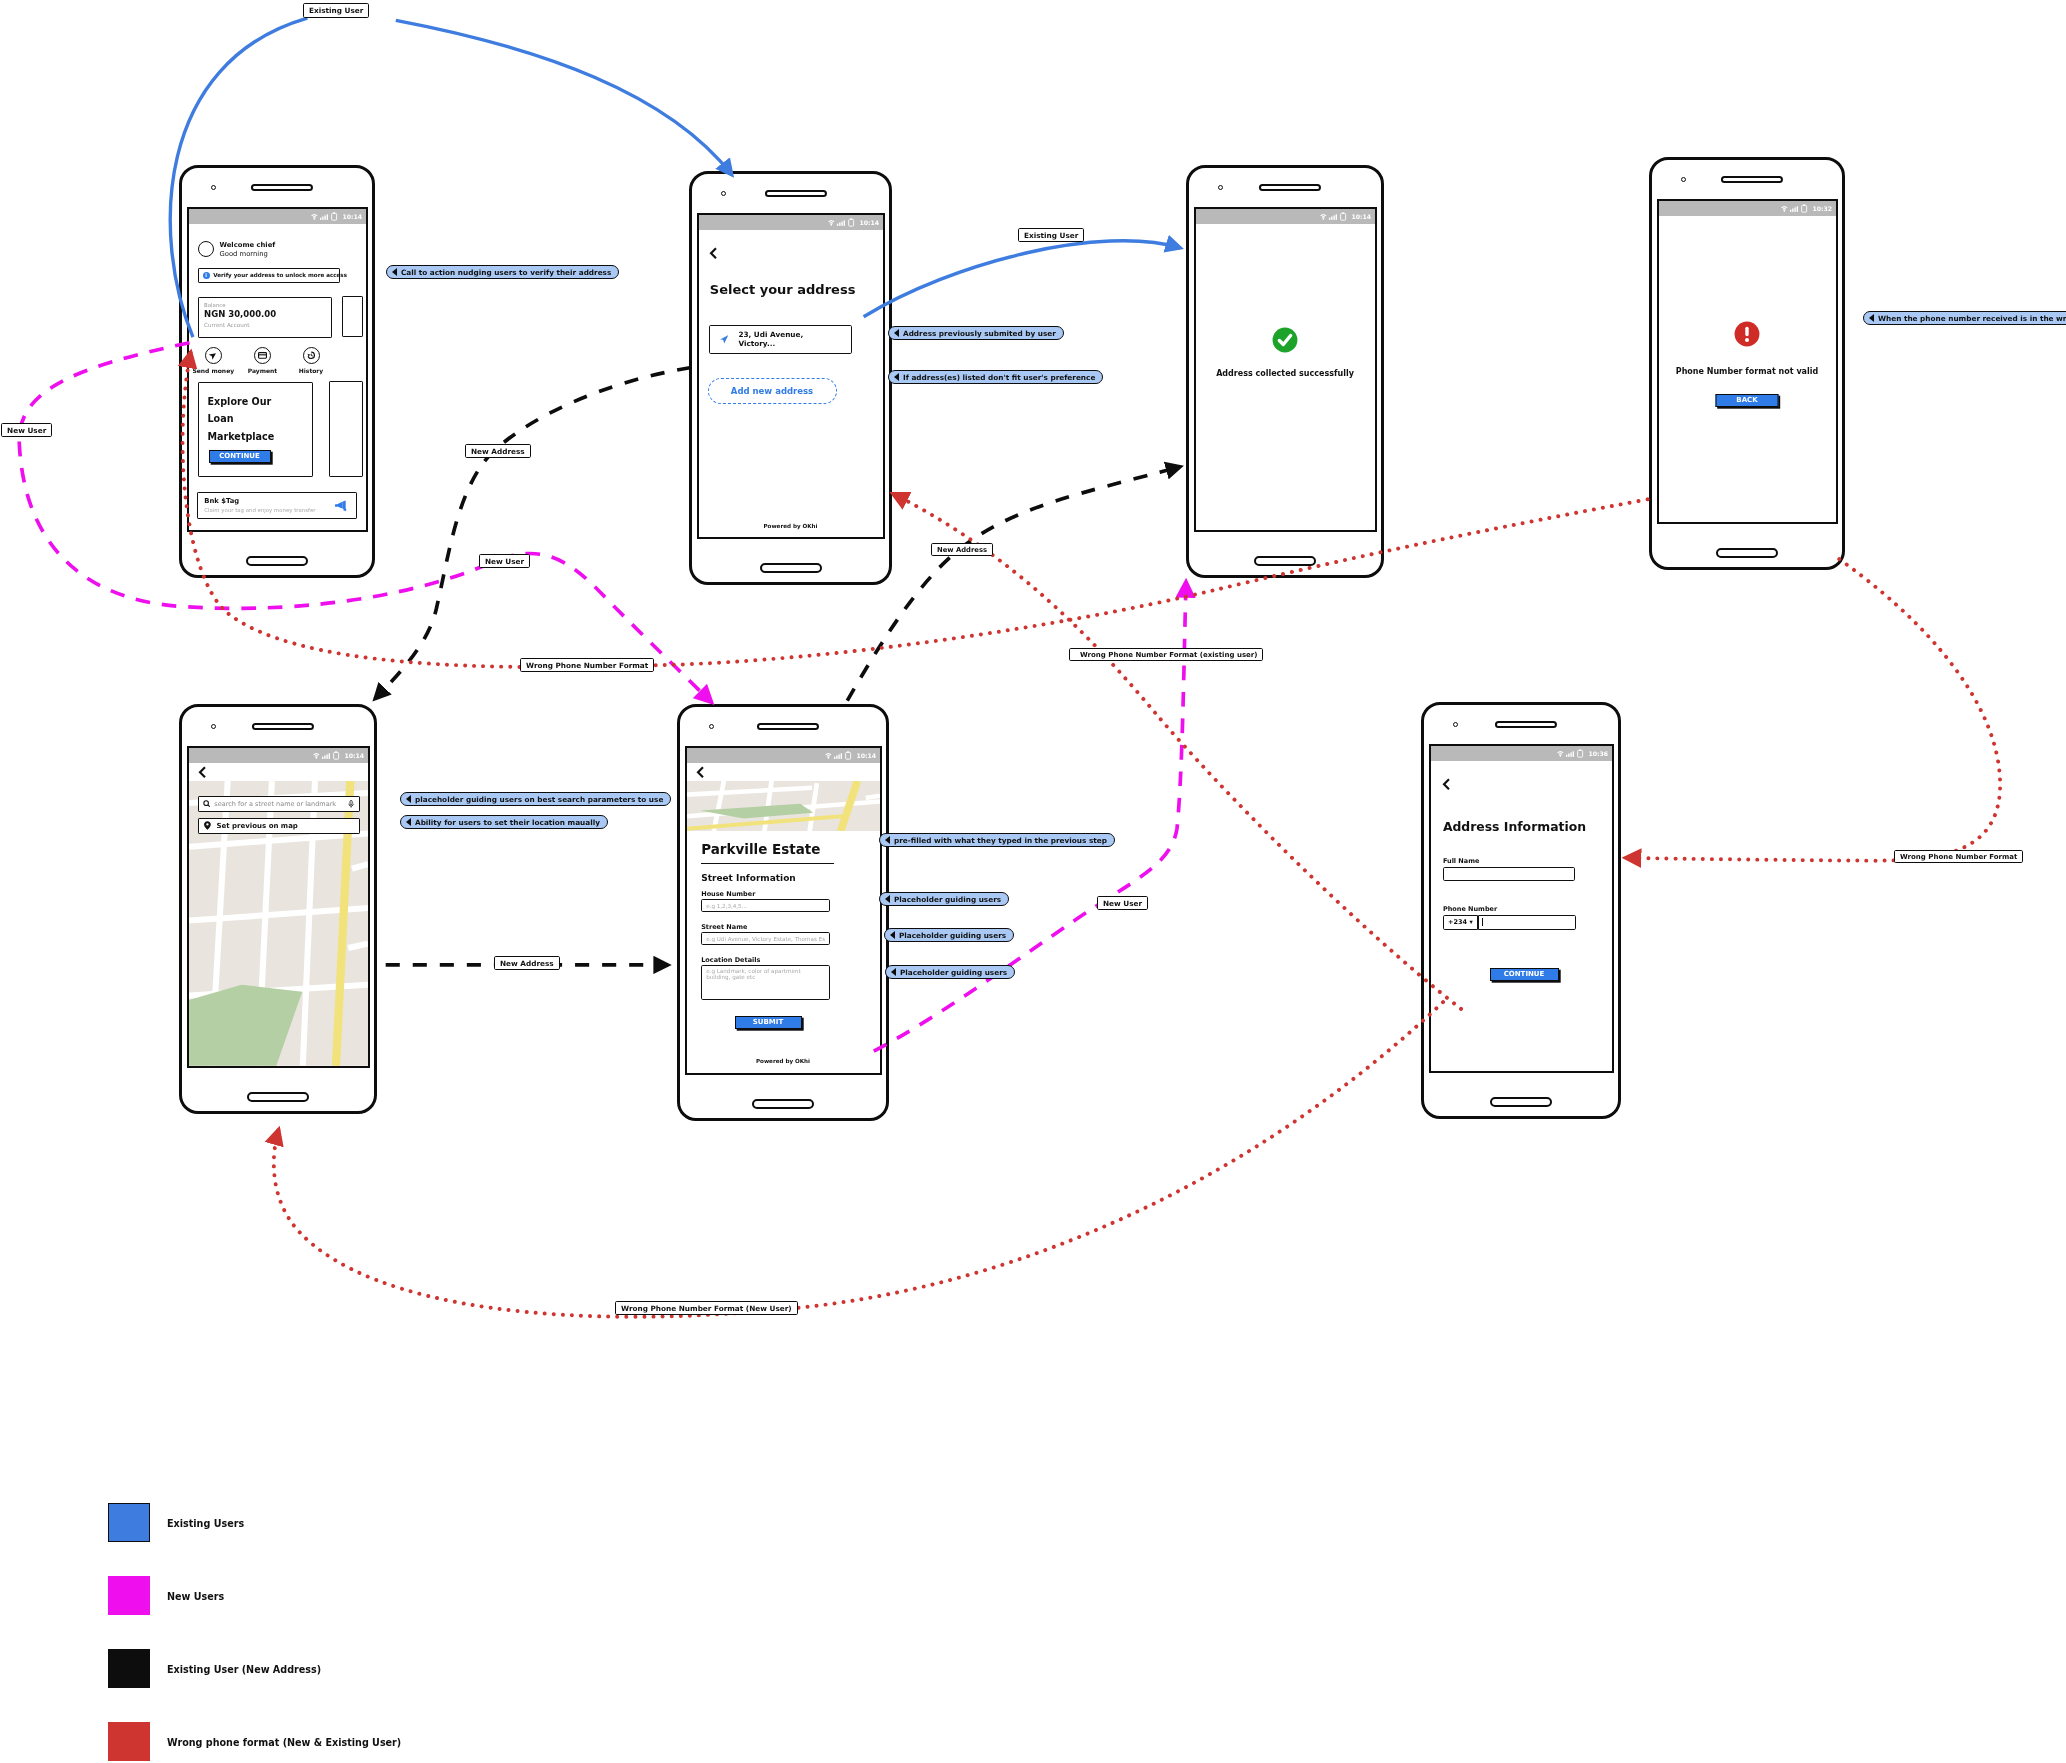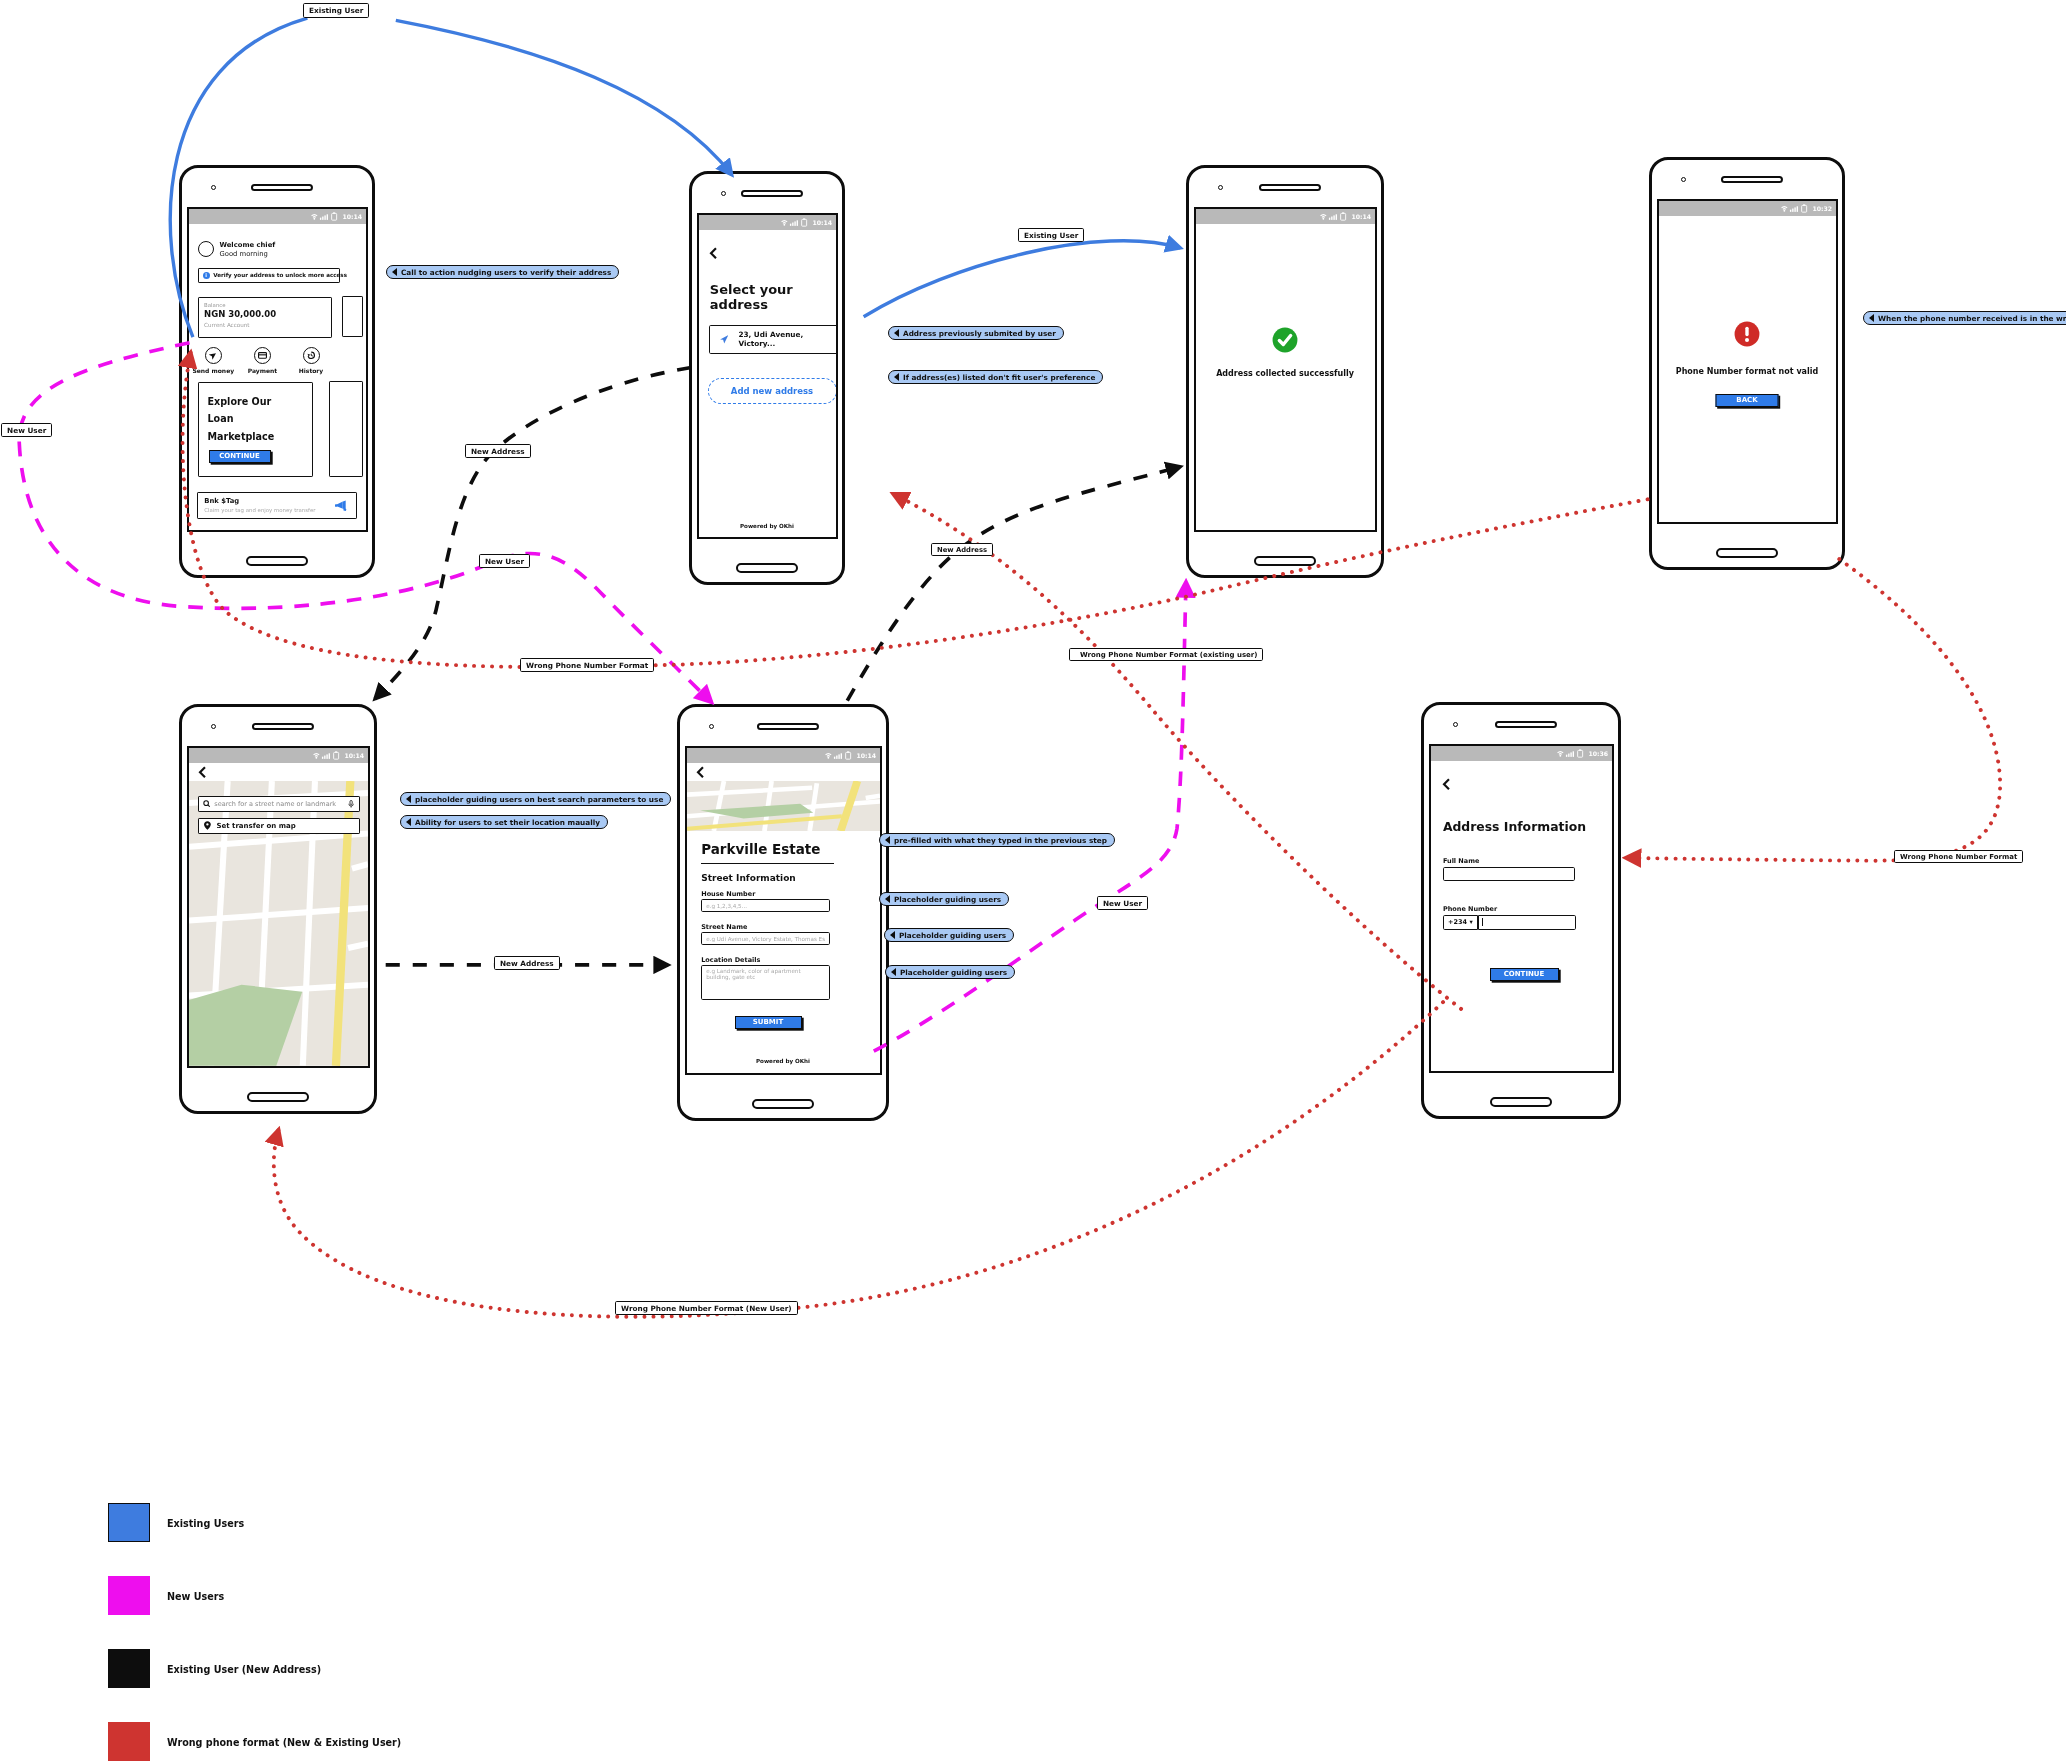--- a/index.html
+++ b/index.html
@@ -153,21 +153,21 @@
             <path d="M13 3 L19 1 L19 17 L13 15 Z" fill="#2f7be8"></path>
             <rect x="0" y="7.5" width="4" height="4.5" rx="1" fill="#2f7be8"></rect>
             <rect x="15" y="15" width="5" height="4" rx="1.5" fill="#2f7be8" transform="rotate(15 17 17)"></rect>
           </svg>
       </div>
     </div>
   </div>
   <span class="homebtn"></span>
 </div>
 
-<div class="phone" style="left:689px;top:171px;width:156px;height:414px">
+<div class="phone" style="left:689px;top:171px;width:203px;height:414px">
   <span class="cam"></span>
   <span class="speaker"></span>
   <div class="screen">
     <div class="statusbar">
       <svg width="29" height="8.5" viewBox="0 0 52 15">
           <path d="M1 7 Q6 2 11 7" stroke="#fff" stroke-width="2" fill="none"></path>
           <path d="M3.5 9.5 Q6 7 8.5 9.5" stroke="#fff" stroke-width="2" fill="none"></path>
           <circle cx="6" cy="12" r="1.6" fill="#fff"></circle>
           <rect x="16" y="10" width="2.5" height="4" fill="#fff"></rect>
           <rect x="20" y="8" width="2.5" height="6" fill="#fff"></rect>
@@ -306,21 +306,21 @@
             <rect x="4.5" y="0.5" width="5" height="9" rx="2.5" fill="none" stroke="#111" stroke-width="1.8"></rect>
             <path d="M2 8 a5 5 0 0 0 10 0" fill="none" stroke="#111" stroke-width="1.8"></path>
             <line x1="7" y1="13" x2="7" y2="16.5" stroke="#111" stroke-width="1.8"></line>
           </svg>
       </div>
       <div class="wirebox" style="left:9px;top:55px;width:162px;height:16.3px;border-width:1.7px;display:flex;align-items:center;gap:5.6px;padding:0 5.6px;">
         <svg width="6.8" height="9" viewBox="0 0 14 18">
             <path d="M7 0 C3.1 0 0 3.1 0 7 C0 11.4 7 18 7 18 C7 18 14 11.4 14 7 C14 3.1 10.9 0 7 0 Z" fill="#111"></path>
             <circle cx="7" cy="6.7" r="2.4" fill="#fff"></circle>
           </svg>
-        <span style="font-size:7px;font-weight:600;">Set transfer on map</span>
+        <span style="font-size:7px;font-weight:600;">Set previous on map</span>
       </div>
     </div>
   </div>
   <span class="homebtn"></span>
 </div>
 
 <div class="phone" style="left:677px;top:704px;width:212px;height:417px">
   <span class="cam"></span>
   <span class="speaker"></span>
   <div class="screen">

